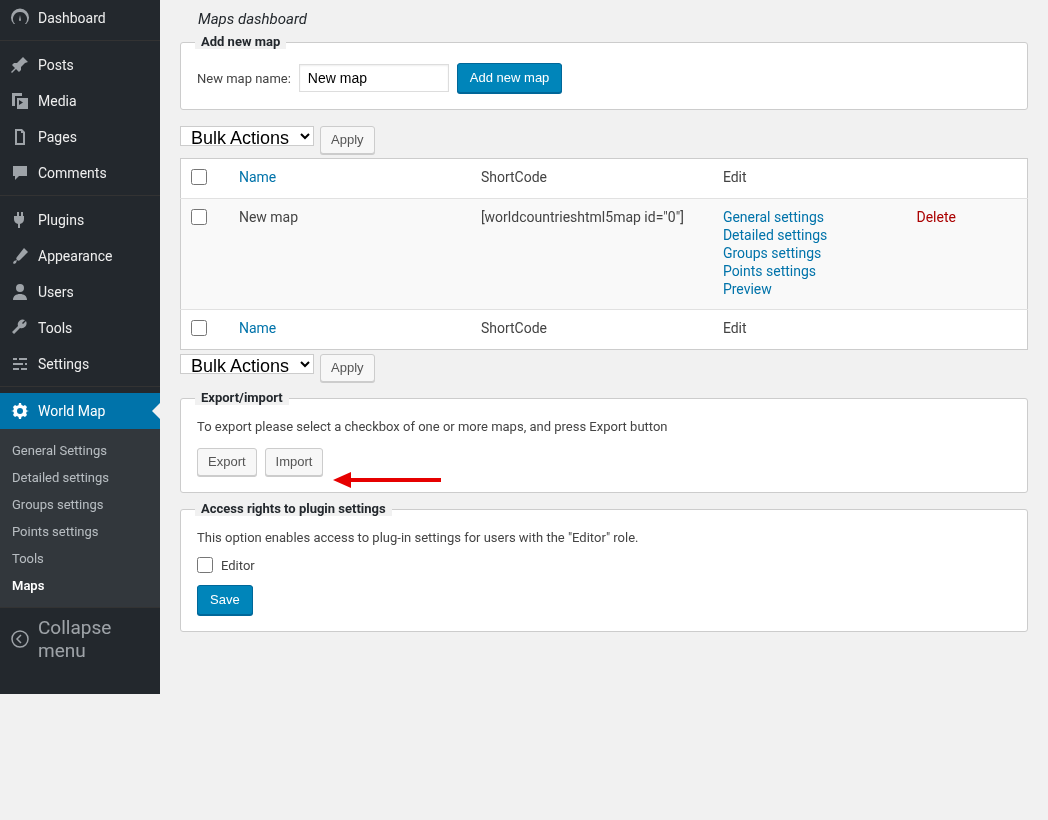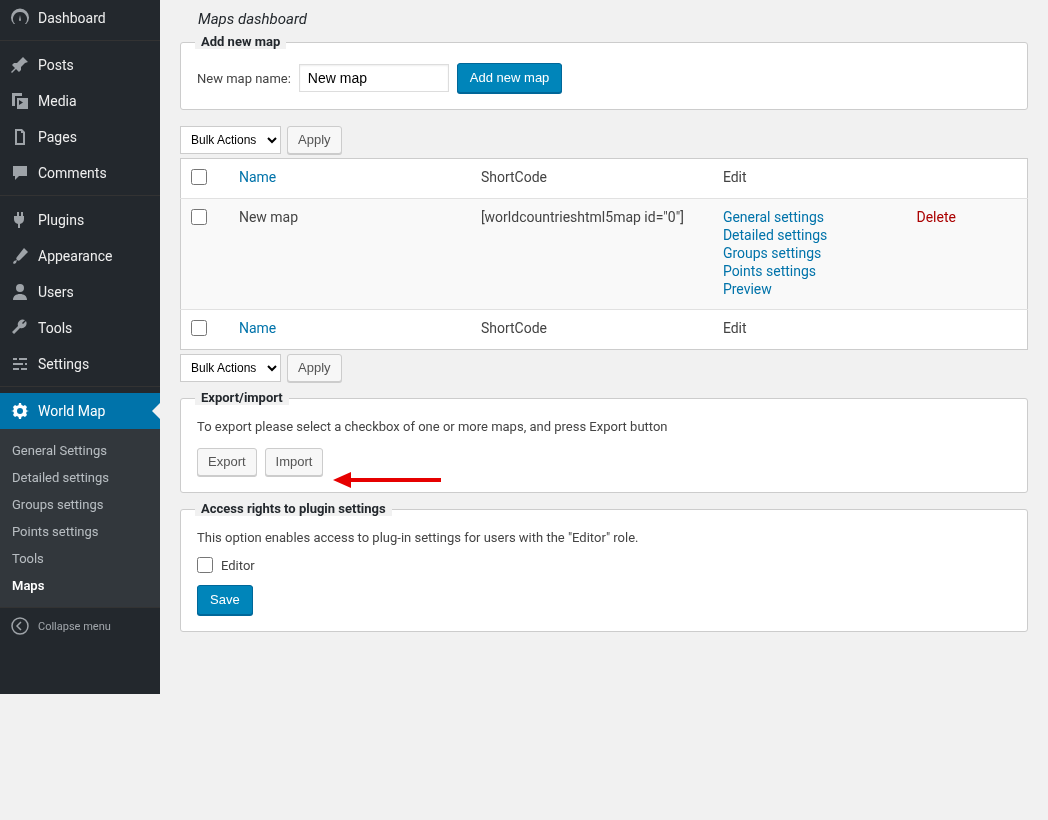--- a/index.html
+++ b/index.html
@@ -60,21 +60,21 @@
   color: rgba(240,245,250,.7);
   font-size: 13px;
   cursor: pointer;
 }
 .sub-item.active { color: #fff; font-weight: 600; }
 .collapse {
   display: flex;
   align-items: center;
   padding: 8px 10px;
   color: rgba(240,245,250,.6);
-  font-size: 11px;
+  font-size: 19px;
   cursor: pointer;
   border-top: 1px solid #333;
 }
 .collapse .icon { margin-right: 8px; width: 20px; height: 20px; display:inline-flex; align-items:center; justify-content:center;}
 .collapse .icon svg { width: 20px; height: 20px; fill: currentColor; }
 
 .content {
   flex: 1;
   padding: 10px 20px 20px 20px;
   overflow: auto;
@@ -130,22 +130,22 @@
   border: 1px solid #006799;
   color: #fff;
   box-shadow: 0 1px 0 #006799;
   padding: 0 12px;
   height: 30px;
   line-height: 28px;
 }
 select.bulk {
   border: 1px solid #ccc;
   background: #fff;
-  height: 28px;
-  font-size: 12px;
+  height: 20px;
+  font-size: 18px;
   padding: 0 6px;
 }
 .tablenav { display: flex; gap: 6px; margin-bottom: 4px; }
 table.grid {
   width: 100%;
   border: 1px solid #ccc;
   background: #fff;
   border-collapse: collapse;
 }
 table.grid th, table.grid td {

